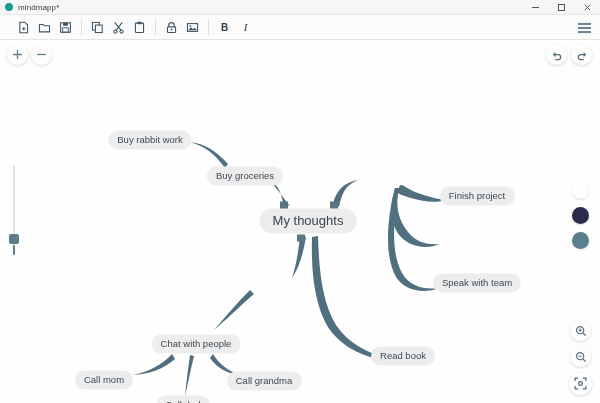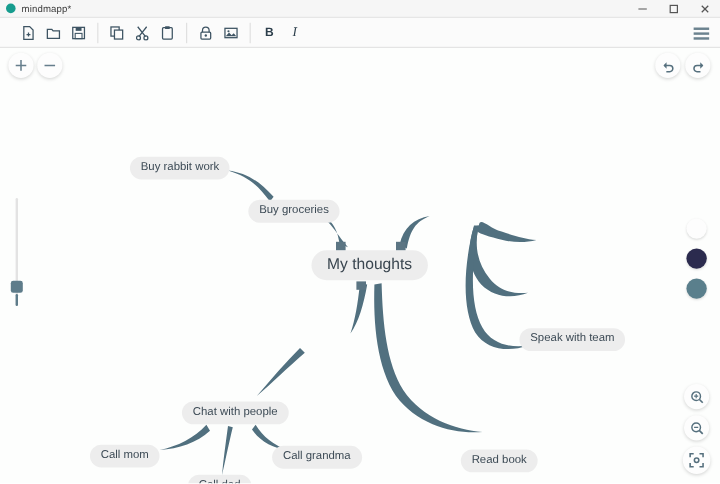--- a/index.html
+++ b/index.html
@@ -265,20 +265,23 @@
 
     <div class="node" style="left:245px; top:136px;">
       <span>Buy groceries</span>
     </div>
 
     <div class="node" style="left:150px; top:100px;">
       <span>Buy rabbit work</span>
     </div>
 
 
+    <div class="node" style="left:477px; top:156px;">
+      <span>Finish project</span>
+    </div>
 
 
     <div class="node" style="left:477px; top:243px;">
       <span>Speak with team</span>
     </div>
 
 
     <div class="node" style="left:196px; top:304px;">
       <span>Chat with people</span>
     </div>
@@ -288,21 +291,21 @@
     </div>
 
     <div class="node" style="left:183px; top:365px;">
       <span>Call dad</span>
     </div>
 
     <div class="node" style="left:264px; top:341px;">
       <span>Call grandma</span>
     </div>
 
-    <div class="node" style="left:416px; top:316px;margin-top:28px;">
+    <div class="node" style="left:403px; top:316px;">
       <span>Read book</span>
     </div>
 
     <div class="rbtn" style="left:7px; top:4px;">
       <svg width="11" height="11" viewBox="0 0 12 12">
           <path d="M6 1.2v9.6M1.2 6h9.6" stroke="#667e8c" stroke-width="1.4"></path>
         </svg>
     </div>
     <div class="rbtn" style="left:31px; top:4px;">
       <svg width="11" height="11" viewBox="0 0 12 12">

